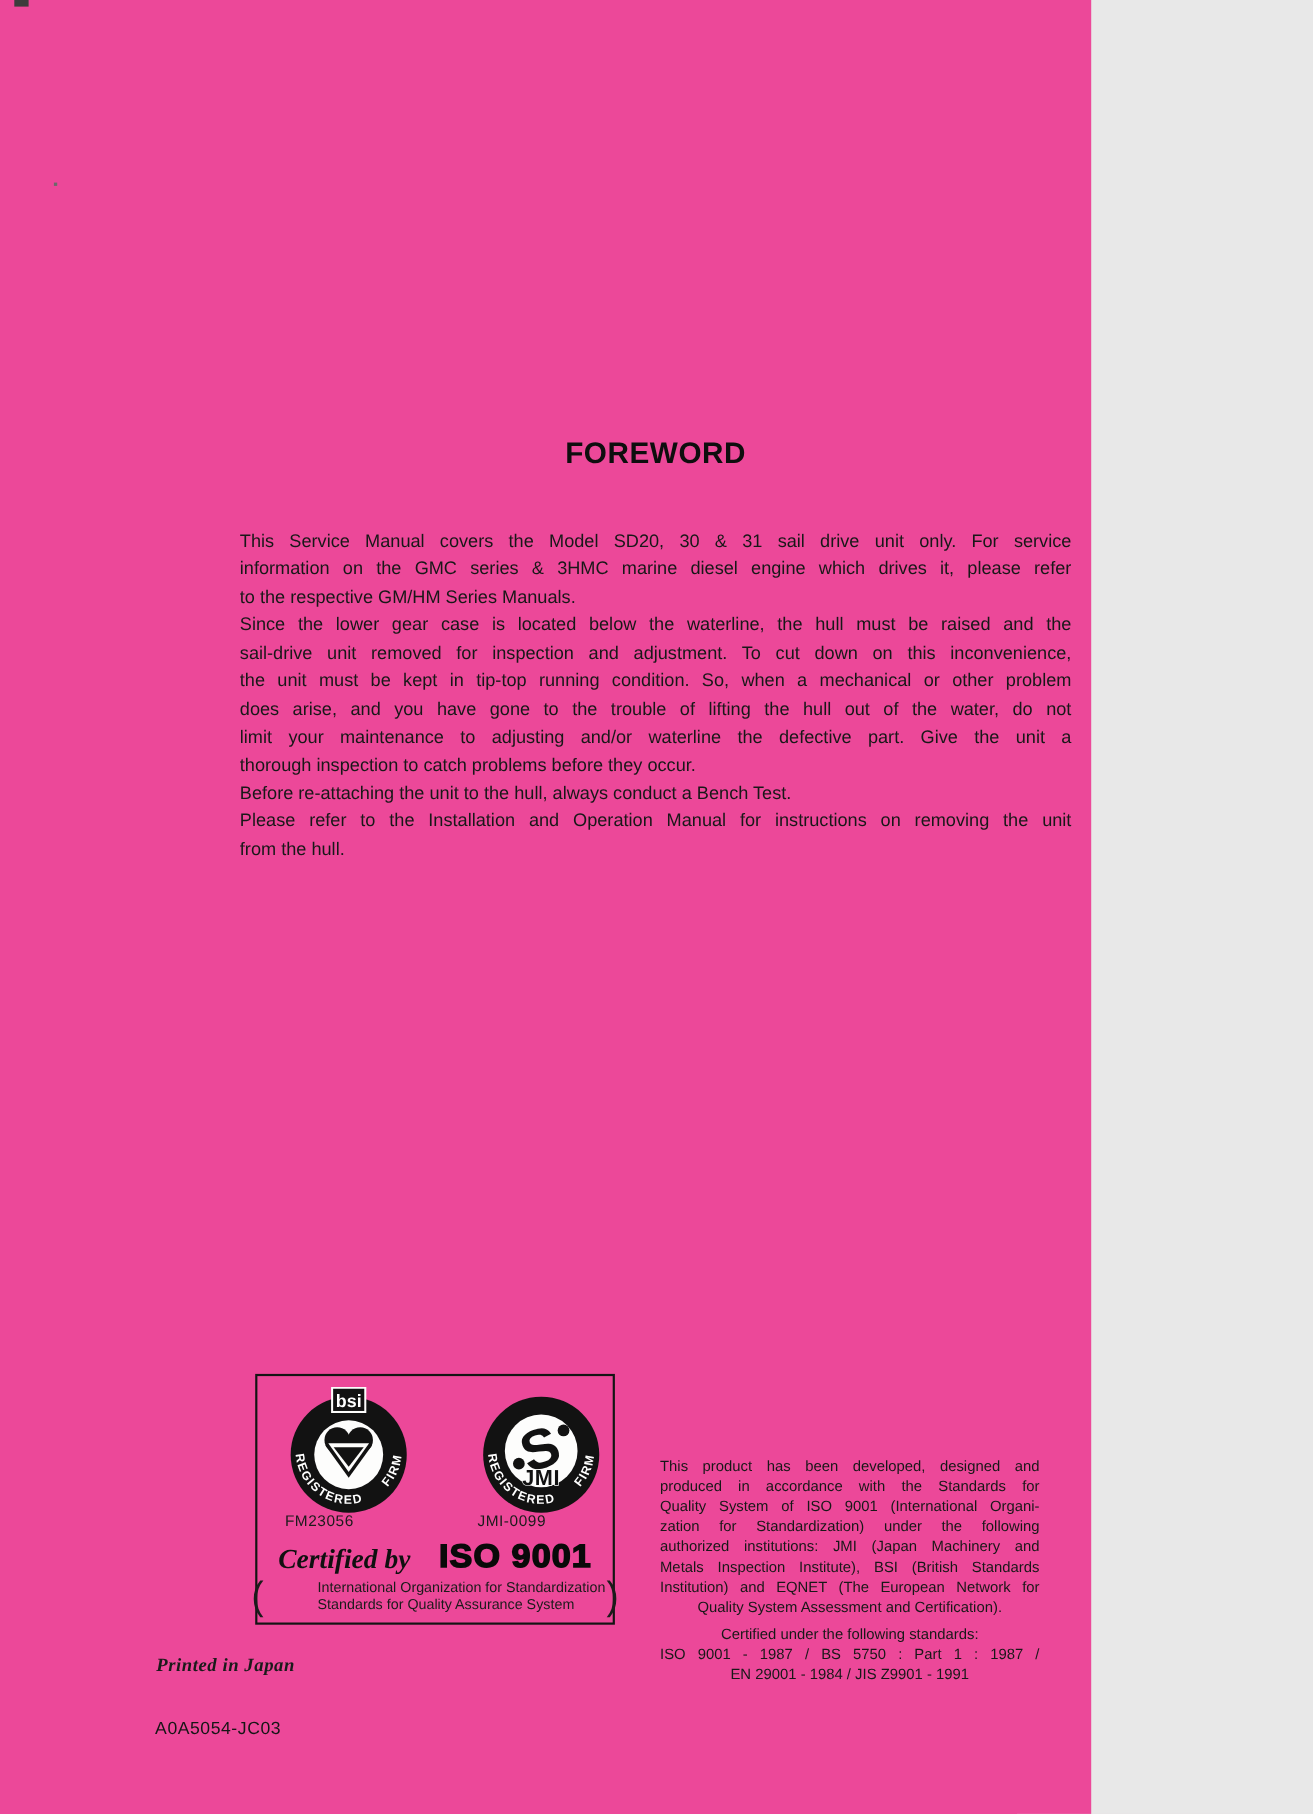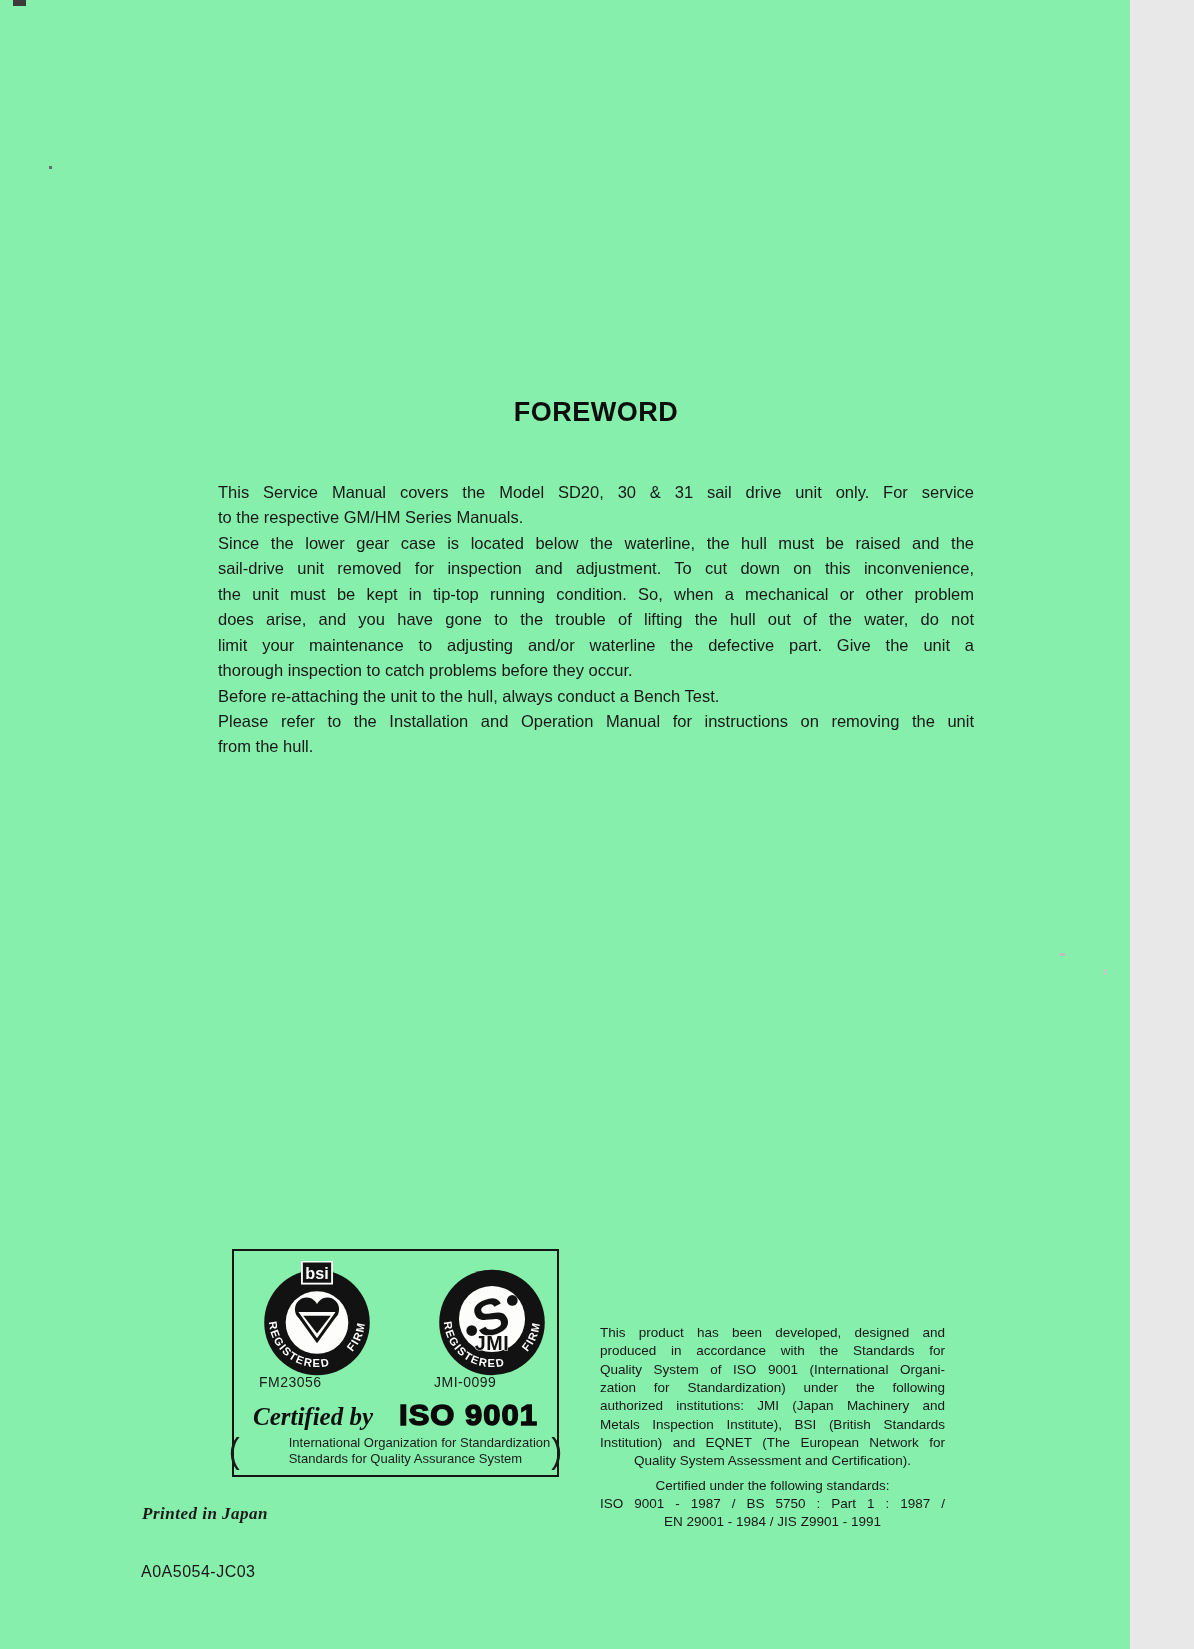--- a/index.html
+++ b/index.html
@@ -1,19 +1,19 @@
 <!DOCTYPE html>
 <html><head>
 <meta charset="utf-8">
 <style>
   * { margin:0; padding:0; box-sizing:border-box; }
   html,body { background:#e8e8e8; }
   .page {
-    position:relative; width:1130px; height:1649px;
-    background:#86efac; color:#161616;
+    position:relative; width:992px; height:1649px;
+    background:#ec4899; color:#161616;
     font-family:"Liberation Sans", sans-serif;
     overflow:hidden;
   }
   
   .art { position:absolute; }
   .art1 { left:13px; top:0; width:13px; height:6px; background:#3c3c3c; }
   .art2 { left:49px; top:166px; width:3px; height:3px; background:#6a6a6a; }
   .art3 { left:1060px; top:953px; width:5px; height:3px; background:#bdbdbd; }
   .art4 { left:1104px; top:969px; width:2px; height:6px; background:#c8c8c8; }
 
@@ -89,20 +89,21 @@
 
   <div class="art art1"></div>
   <div class="art art2"></div>
   <div class="art art3"></div>
   <div class="art art4"></div>
 
   <div class="title">FOREWORD</div>
 
   <div class="body-text">
     <div class="bline j">This Service Manual covers the Model SD20, 30 &amp; 31 sail drive unit only. For service</div>
+    <div class="bline j">information on the GMC series &amp; 3HMC marine diesel engine which drives it, please refer</div>
     <div class="bline">to the respective GM/HM Series Manuals.</div>
     <div class="bline j">Since the lower gear case is located below the waterline, the hull must be raised and the</div>
     <div class="bline j">sail-drive unit removed for inspection and adjustment. To cut down on this inconvenience,</div>
     <div class="bline j">the unit must be kept in tip-top running condition. So, when a mechanical or other problem</div>
     <div class="bline j">does arise, and you have gone to the trouble of lifting the hull out of the water, do not</div>
     <div class="bline j">limit your maintenance to adjusting and/or waterline the defective part. Give the unit a</div>
     <div class="bline">thorough inspection to catch problems before they occur.</div>
     <div class="bline">Before re-attaching the unit to the hull, always conduct a Bench Test.</div>
     <div class="bline j">Please refer to the Installation and Operation Manual for instructions on removing the unit</div>
     <div class="bline">from the hull.</div>

